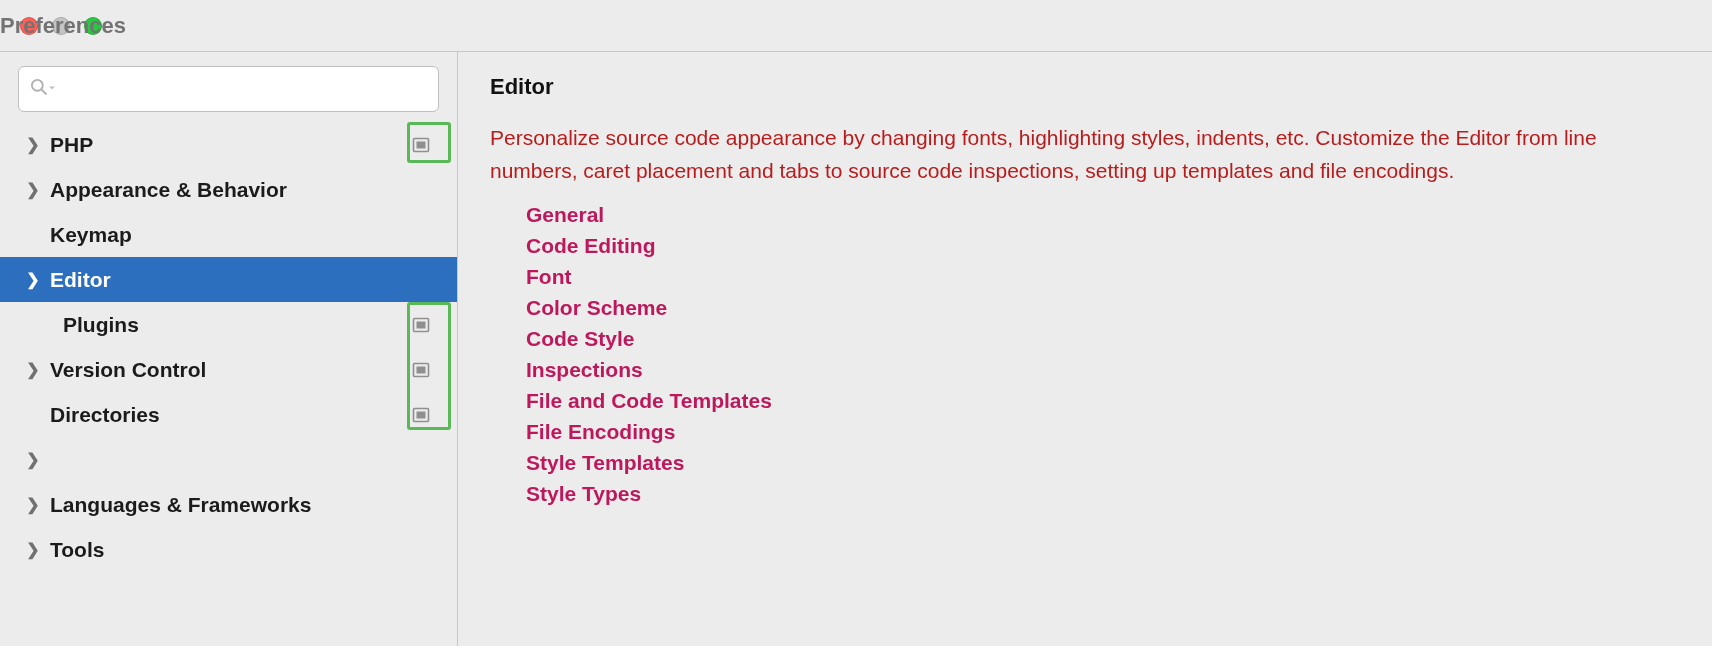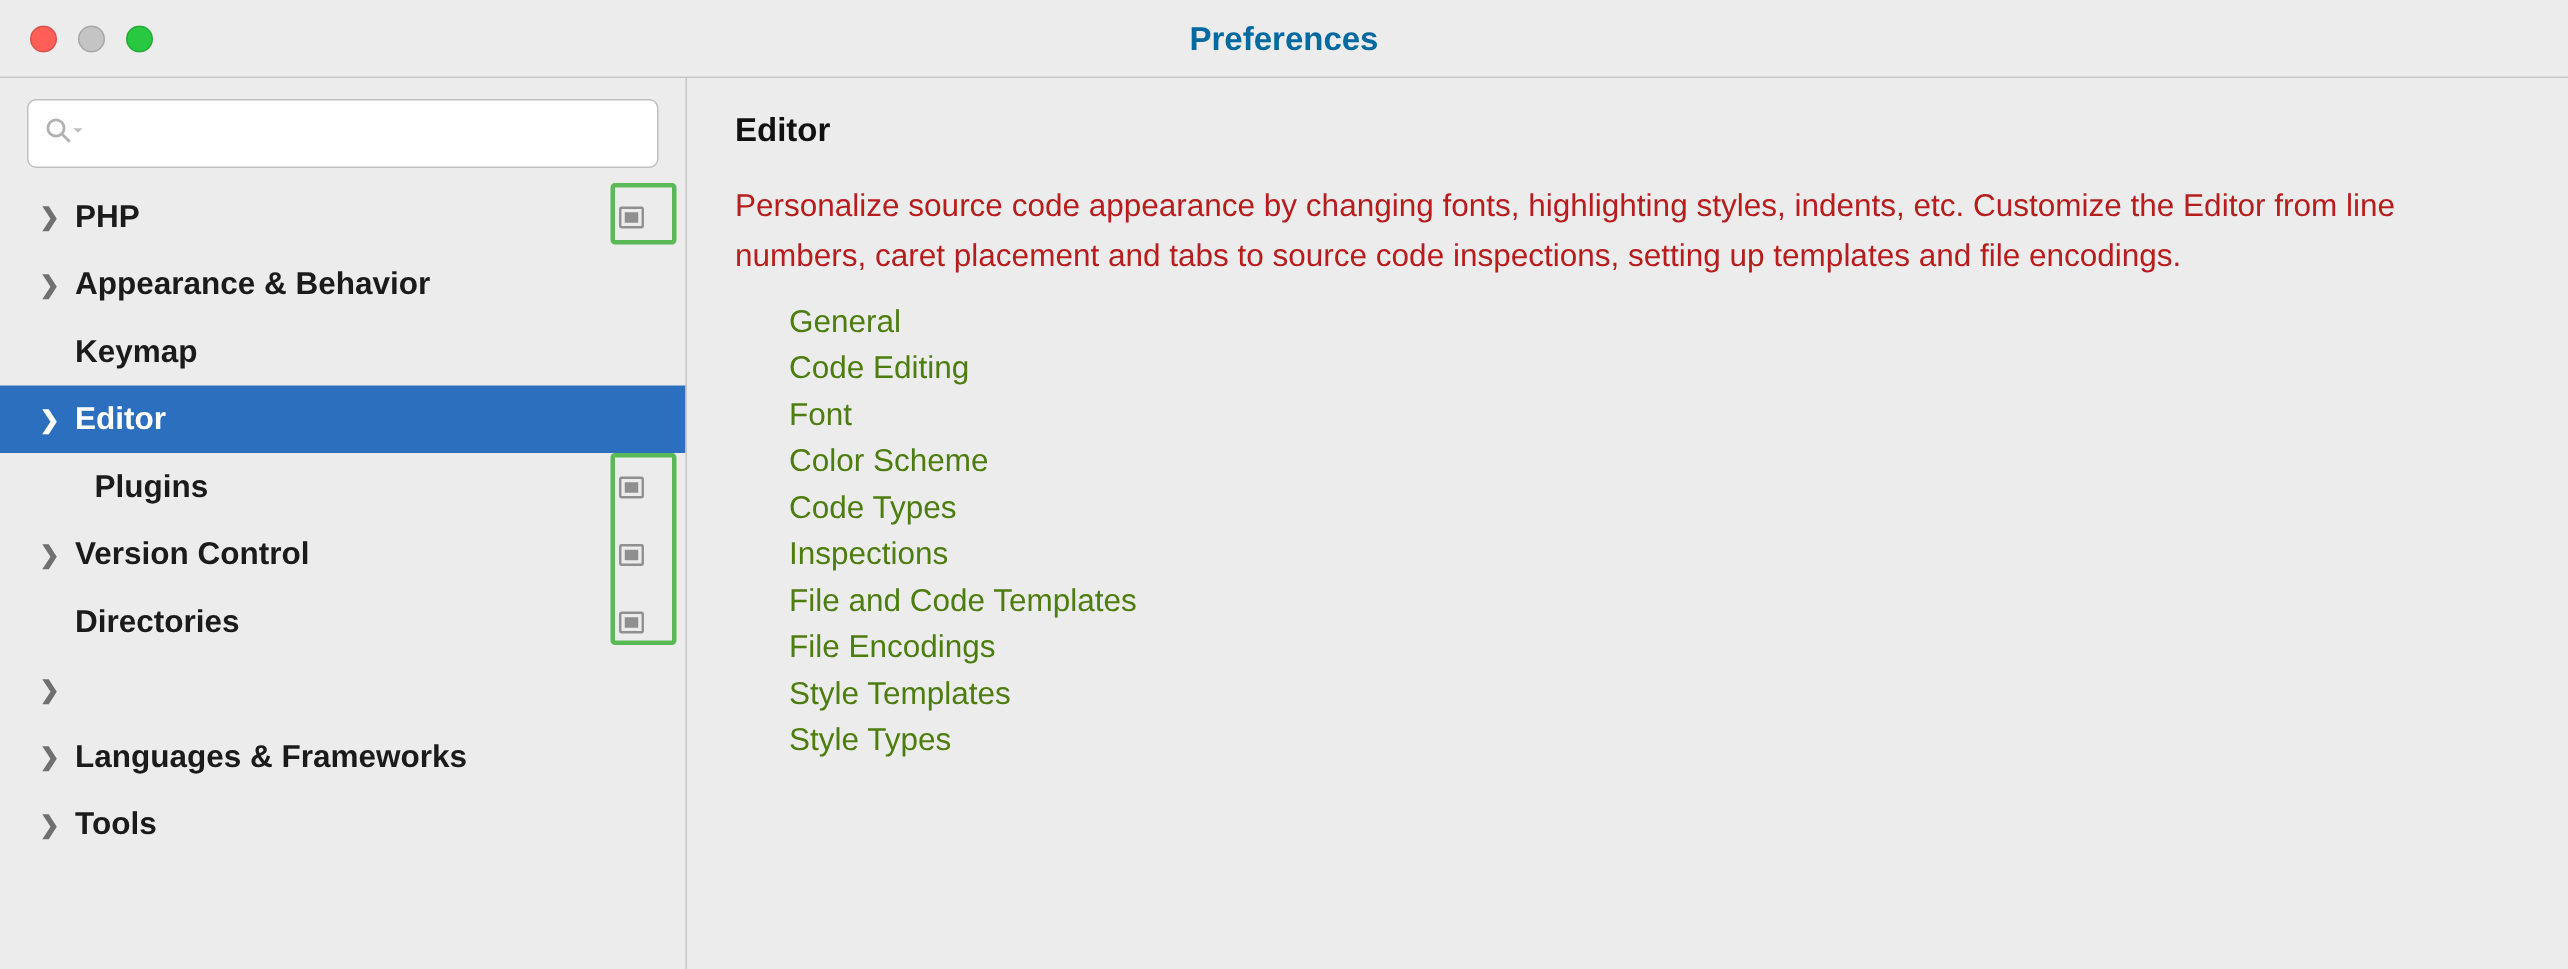--- a/index.html
+++ b/index.html
@@ -29,24 +29,23 @@
       width: 18px; height: 18px;
       border-radius: 50%;
       border: 1px solid rgba(0,0,0,0.15);
     }
     .tl.red    { background:#ff5f57; }
     .tl.yellow { background:#c4c4c4; }
     .tl.green  { background:#28c840; }
     .title {
       position: absolute;
       left: 0; right: 0;
-      text-align: center;
       font-weight: 700;
       font-size: 22px;
-      color: #0369a1;
+      color: #737373;
       pointer-events: none;
     }
     .body {
       display: flex;
       height: calc(100% - 52px);
     }
     .sidebar {
       width: 458px;
       border-right: 1px solid #c7c7c7;
       background: #ececec;
@@ -138,23 +137,24 @@
     }
     .links {
       margin-top: 16px;
       margin-left: 36px;
       display: flex;
       flex-direction: column;
       gap: 7px;
     }
     .links a {
       font-size: 21px;
-      color: #4d7c0f;
+      color: #be185d;
       text-decoration: none;
       cursor: default;
+      font-weight: bold;
     }
     .icon-holder {
       position: relative;
       width: 44px;
       display: flex;
       align-items: center;
       justify-content: center;
     }
   </style>
 </head>
@@ -272,21 +272,21 @@
   </div>
 
   <div class="content">
     <div class="section-title">Editor</div>
     <div class="description">Personalize source code appearance by changing fonts, highlighting styles, indents, etc. Customize the Editor from line numbers, caret placement and tabs to source code inspections, setting up templates and file encodings.</div>
     <div class="links" id="links">
         <a>General</a>
         <a>Code Editing</a>
         <a>Font</a>
         <a>Color Scheme</a>
-        <a>Code Types</a>
+        <a>Code Style</a>
         <a>Inspections</a>
         <a>File and Code Templates</a>
         <a>File Encodings</a>
         <a>Style Templates</a>
         <a>Style Types</a>
       </div>
   </div>
 </div>
 
 </body></html>

